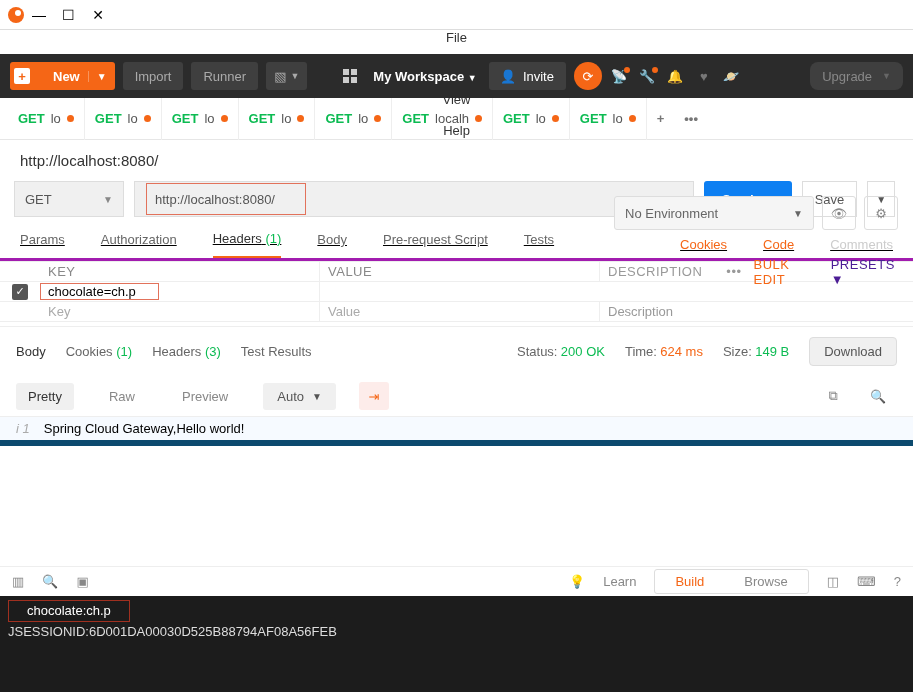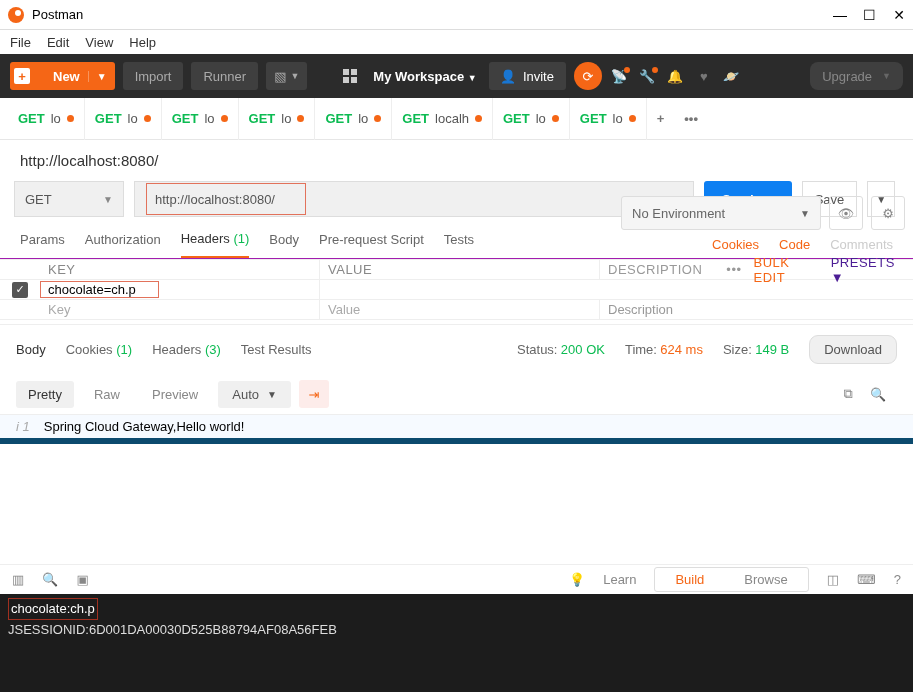--- a/index.html
+++ b/index.html
@@ -3,51 +3,51 @@
 <meta charset="utf-8">
 <style>
 * { margin: 0; padding: 0; box-sizing: border-box; font-family: -apple-system, "Segoe UI", sans-serif; font-size: 13px; }
 body { width: 913px; height: 692px; background: #fff; display: flex; flex-direction: column; overflow: hidden; }
 .titlebar { height: 30px; display: flex; align-items: center; padding: 0 8px; border-bottom: 1px solid #ddd; }
 .titlebar .logo { width: 16px; height: 16px; border-radius: 50%; background: #f56616; margin-right: 8px; display: inline-block; position: relative; }
 .titlebar .logo::after { content: ""; position: absolute; right: 3px; top: 3px; width: 6px; height: 6px; border-radius: 50%; background: #fff; }
 .titlebar .title { flex: 1; }
 .winbtns { display: flex; gap: 18px; }
 .winbtns span { width: 12px; text-align: center; font-size: 14px; }
-.menubar { height: 24px; display: flex; align-items: center; gap: 16px; padding: 0 10px; color: #333; }
+.menubar { height: 24px; display: flex; align-items: center; gap: 16px; padding: 0 10px; color: #333; flex-direction: column; }
 .darkbar { height: 44px; background: #2b2b2b; display: flex; align-items: center; padding: 0 10px; gap: 8px; color: #ccc; }
 .newbtn { background: #f56616; color: #fff; height: 28px; display: flex; align-items: center; border-radius: 3px; }
 .newbtn .plus { background: #fff; color: #f56616; width: 16px; height: 16px; display: inline-flex; align-items: center; justify-content: center; font-weight: bold; margin: 0 6px 0 4px; border-radius: 2px; }
 .newbtn .lbl { padding-right: 8px; font-weight: 600; padding-left: 17px; }
 .newbtn .drop { border-left: 1px solid rgba(255,255,255,0.3); padding: 0 8px; font-size: 10px; }
 .gbtn { background: #3f3f3f; height: 28px; padding: 0 12px; display: flex; align-items: center; border-radius: 3px; color: #aaa; }
 .gbtn.sq { padding: 0 8px; }
 .wslabel { font-weight: 600; color: #fff; margin: 0 4px 0 8px; }
 .invitebtn { background: #3f3f3f; color: #fff; padding: 0 12px; height: 28px; display: flex; align-items: center; gap: 6px; border-radius: 3px; }
 .sync { width: 28px; height: 28px; border-radius: 50%; background: #f56616; display: flex; align-items: center; justify-content: center; color: #fff; }
 .darkicon { color: #777; width: 20px; text-align: center; position: relative; }
 .darkicon .dot { position: absolute; top: -2px; right: 0; width: 6px; height: 6px; border-radius: 50%; background: #f56616; }
 .upgradebtn { background: #3f3f3f; color: #888; padding: 0 12px; height: 28px; display: flex; align-items: center; border-radius: 8px; }
 .tabrow { height: 42px; display: flex; align-items: center; border-bottom: 1px solid #e6e6e6; padding-left: 8px; }
 .tab { padding: 0 10px; height: 42px; display: flex; align-items: center; gap: 6px; font-size: 12px; color: #555; border-right: 1px solid #eee;}
 .tab .m { color: #0cbb52; font-weight: 600; }
 .tab .od { width: 7px; height: 7px; border-radius: 50%; background: #f56616; }
 .tabrow .more { padding: 0 10px; color: #777; font-weight: bold; }
-.envrow { position: absolute; right: 8px; top: 98px; display: flex; gap: 8px; align-items: center; }
+.envrow { position: absolute; right: 15px; top: 98px; display: flex; gap: 8px; align-items: center; }
 .envsel { width: 200px; height: 34px; background: #f5f5f5; border: 1px solid #ddd; display: flex; align-items: center; padding: 0 10px; color: #666; justify-content: space-between; border-radius: 3px; }
 .envicon { width: 34px; height: 34px; border: 1px solid #ddd; display: flex; align-items: center; justify-content: center; color: #888; border-radius: 3px; }
 .urltitle { padding: 12px 20px; font-size: 15px; color: #333; }
 .reqrow { display: flex; gap: 10px; padding: 0 14px; align-items: center; }
 .methodsel { width: 110px; height: 36px; background: #f0f0f0; border: 1px solid #ddd; display: flex; align-items: center; justify-content: space-between; padding: 0 10px; color: #555; }
 .urlinput { flex: 1; height: 36px; border: 1px solid #e2725b; background: #fdf6f4; padding: 0 10px; color: #555; max-width: 560px;}
 .urlinput.outer { background:#f0f0f0; border:1px solid #ddd; flex:1; display:flex; align-items:center;}
 .sendbtn { background: #0d7ff2; color: #fff; height: 36px; padding: 0 18px; display: flex; align-items: center; font-weight: 600; border-radius: 3px; }
 .sendbtn .d { margin-left: 10px; font-size: 10px; }
 .savebtn { height: 36px; padding: 0 12px; display: flex; align-items: center; color: #555; border: 1px solid #ddd; }
-.reqtabs { display: flex; gap: 20px; padding: 14px 20px 0; border-bottom: 1px solid #a21caf; align-items: center; }
+.reqtabs { display: flex; gap: 36px; padding: 14px 20px 0; border-bottom: 3px solid #a21caf; align-items: center; text-decoration: underline; }
 .reqtabs .t { padding-bottom: 10px; color: #666; }
 .reqtabs .t.active { color: #333; border-bottom: 2px solid #f56616; }
 .reqtabs .t .cnt { color: #0cbb52; }
 .reqtabs .spacer { flex: 1; }
 .reqtabs .lk { color: #f56616; }
 .reqtabs .lk.mute { color: #ccc; }
 .htable { border-top: 1px solid #eee; }
 .hrow { display: flex; border-bottom: 1px solid #eee; height: 20px; align-items: center; }
 .hrow .ck { width: 40px; display: flex; justify-content: center; }
 .hrow .c1 { width: 280px; padding-left: 8px; border-right: 1px solid #eee; height: 100%; display: flex; align-items: center; }
@@ -59,45 +59,44 @@
 .hrow.ph { color: #aaa; }
 .checkbox { width: 16px; height: 16px; background: #555; color: #fff; display: flex; align-items: center; justify-content: center; font-size: 11px; border-radius: 2px;}
 .resprow { display: flex; padding: 10px 16px; align-items: center; gap: 20px; border-top: 1px solid #eee; margin-top: 4px;}
 .resprow .rt { color: #666; padding-bottom: 0; }
 .resprow .rt.active { color: #333; font-weight:500;}
 .resprow .rt .cnt { color: #0cbb52; }
 .resprow .spacer { flex: 1; }
 .resprow .meta { color: #666; font-size: 12px; }
 .resprow .meta .g { color: #0cbb52; }
 .resprow .meta .o { color: #f56616; }
-.dlbtn { background: #f0f0f0; border: 1px solid #ddd; padding: 6px 14px; color: #555; border-radius: 9px;}
-.bodytools { display: flex; gap: 8px; padding: 6px 16px; align-items: center; }
+.dlbtn { background: #f0f0f0; border: 1px solid #ddd; padding: 6px 14px; color: #555; border-radius: 4px;}
+.bodytools { display: flex; gap: 23px; padding: 6px 16px; align-items: center; }
 .bodytools .tb { padding: 6px 12px; color: #888; border-radius: 3px;}
 .bodytools .tb.active { background: #f0f0f0; color: #333; }
 .bodytools .sel { background: #f0f0f0; padding: 6px 14px; color: #555; display: flex; gap: 8px; align-items: center; border-radius:3px;}
 .bodytools .wrapicon { background: #fdecea; color: #f56616; width: 30px; height: 28px; display: flex; align-items: center; justify-content: center; border-radius: 3px;}
 .code { font-family: Consolas, monospace; padding: 4px 16px; background: #f6faff; display: flex; gap: 14px; border-top:1px solid #eee; border-bottom:6px solid #0c4a6e;}
 .code .ln { color: #aaa; font-style: italic; }
 .codearea { flex: 1; min-height: 120px; }
 .footer { height: 30px; border-top: 1px solid #eee; display: flex; align-items: center; padding: 0 12px; gap: 18px; color: #888; font-size: 13px;}
 .footer .spacer { flex: 1; }
 .footer .seg { border: 1px solid #ddd; display: flex; border-radius: 3px; overflow: hidden;}
 .footer .seg .s { padding: 4px 20px; }
 .footer .seg .s.a { color: #f56616; }
 .terminal { background: #1c1c1c; color: #ddd; font-family: Consolas, monospace; padding: 4px 8px; line-height: 1.5; flex:1;}
-.terminal .hl { color: #fff; border: 1px solid #a03020; display: inline-block; padding: 0 2px;}
+.terminal .hl { color: #fff; border: 1px solid #a03020; display: inline-block; padding: 0 18px;}
 .grid4 { display: inline-grid; grid-template-columns: 6px 6px; gap: 2px; }
 .grid4 i { width: 6px; height: 6px; background: #ccc; }
 </style>
 </head>
 <body>
 
 <div class="titlebar">
   <span class="logo"></span>
-  <span class="title">Postman</span>
   <div class="winbtns">
     <span>—</span>
     <span>☐</span>
     <span>✕</span>
   </div>
 </div>
 
 <div class="menubar">
   <span>File</span>
   <span>Edit</span>

